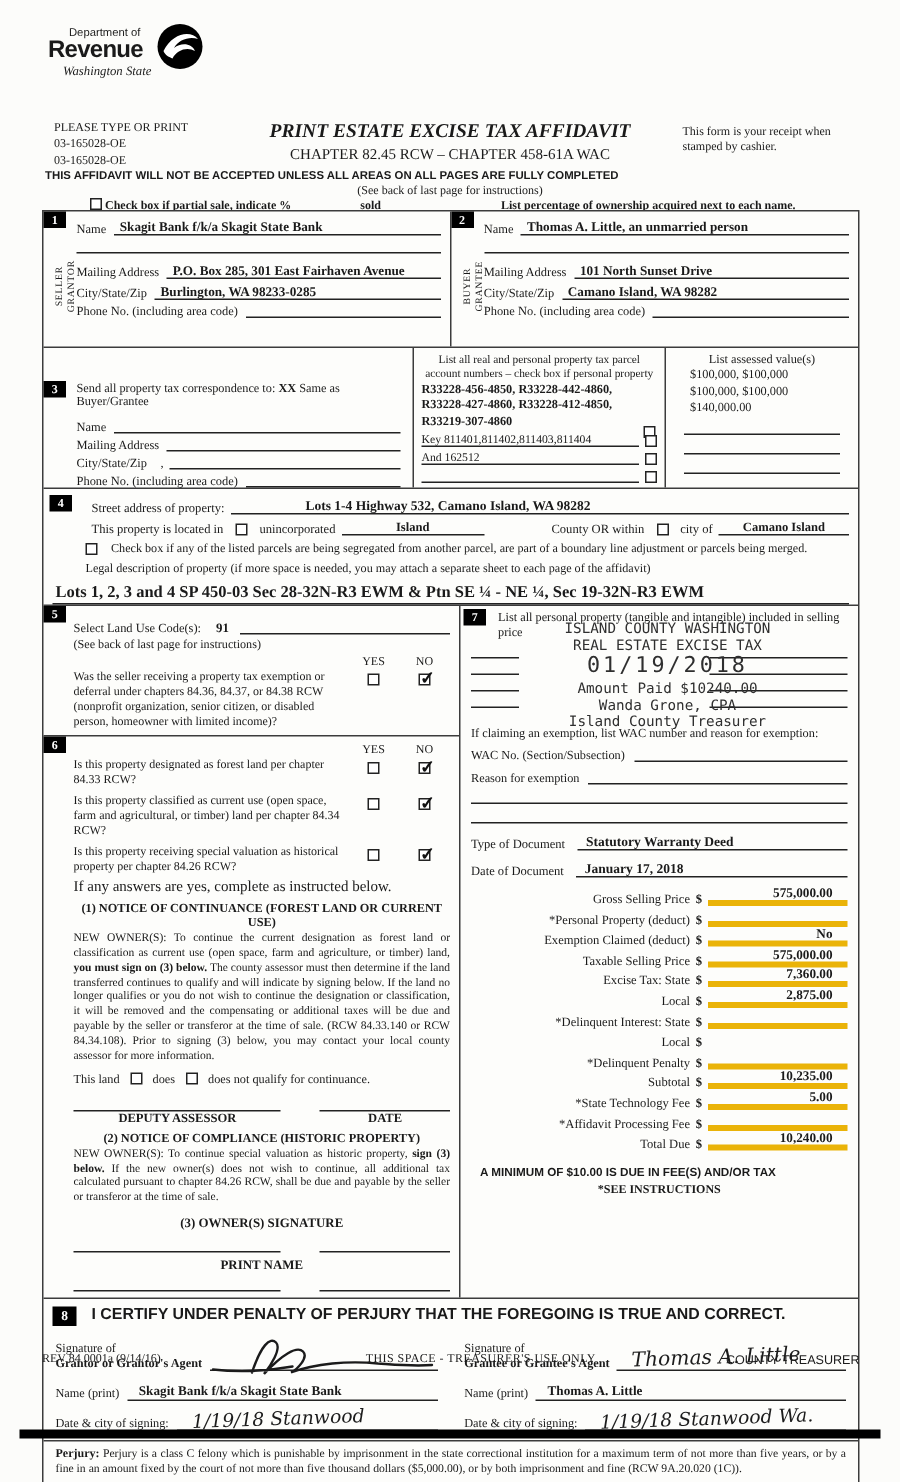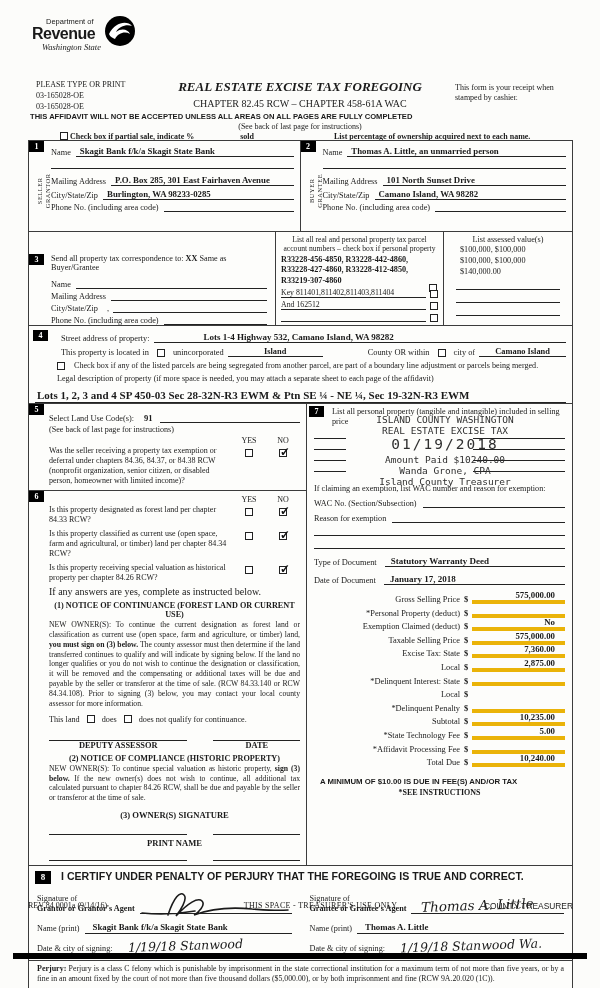--- a/index.html
+++ b/index.html
@@ -156,21 +156,21 @@
       <circle cx="17" cy="17" r="15" fill="#000"></circle>
       <path d="M6 20 C 12 8, 24 6, 29 12 C 24 10, 16 12, 13 18 C 18 14, 25 15, 27 20 C 22 17, 15 19, 12 25 C 10 24, 7 23, 6 20 Z" fill="#fff"></path>
     </svg>
   </div>
   <div class="hdr-left">
     <div>PLEASE TYPE OR PRINT</div>
     <div>03-165028-OE</div>
     <div>03-165028-OE</div>
   </div>
   <div class="hdr-title">
-    <div class="t1">REAL ESTATE EXCISE TAX FOREGOING</div>
+    <div class="t1">PRINT ESTATE EXCISE TAX AFFIDAVIT</div>
     <div class="t2">CHAPTER 82.45 RCW – CHAPTER 458-61A WAC</div>
   </div>
   <div class="hdr-receipt">This form is your receipt when stamped by cashier.</div>
   <div class="warning">THIS AFFIDAVIT WILL NOT BE ACCEPTED UNLESS ALL AREAS ON ALL PAGES ARE FULLY COMPLETED</div>
   <div class="seeback">(See back of last page for instructions)</div>
   <div class="partial-row">
     <span class="cb"></span>&nbsp;
     <span>Check box if partial sale, indicate %</span>
     <span class="stub"></span>
     <span>sold</span>

